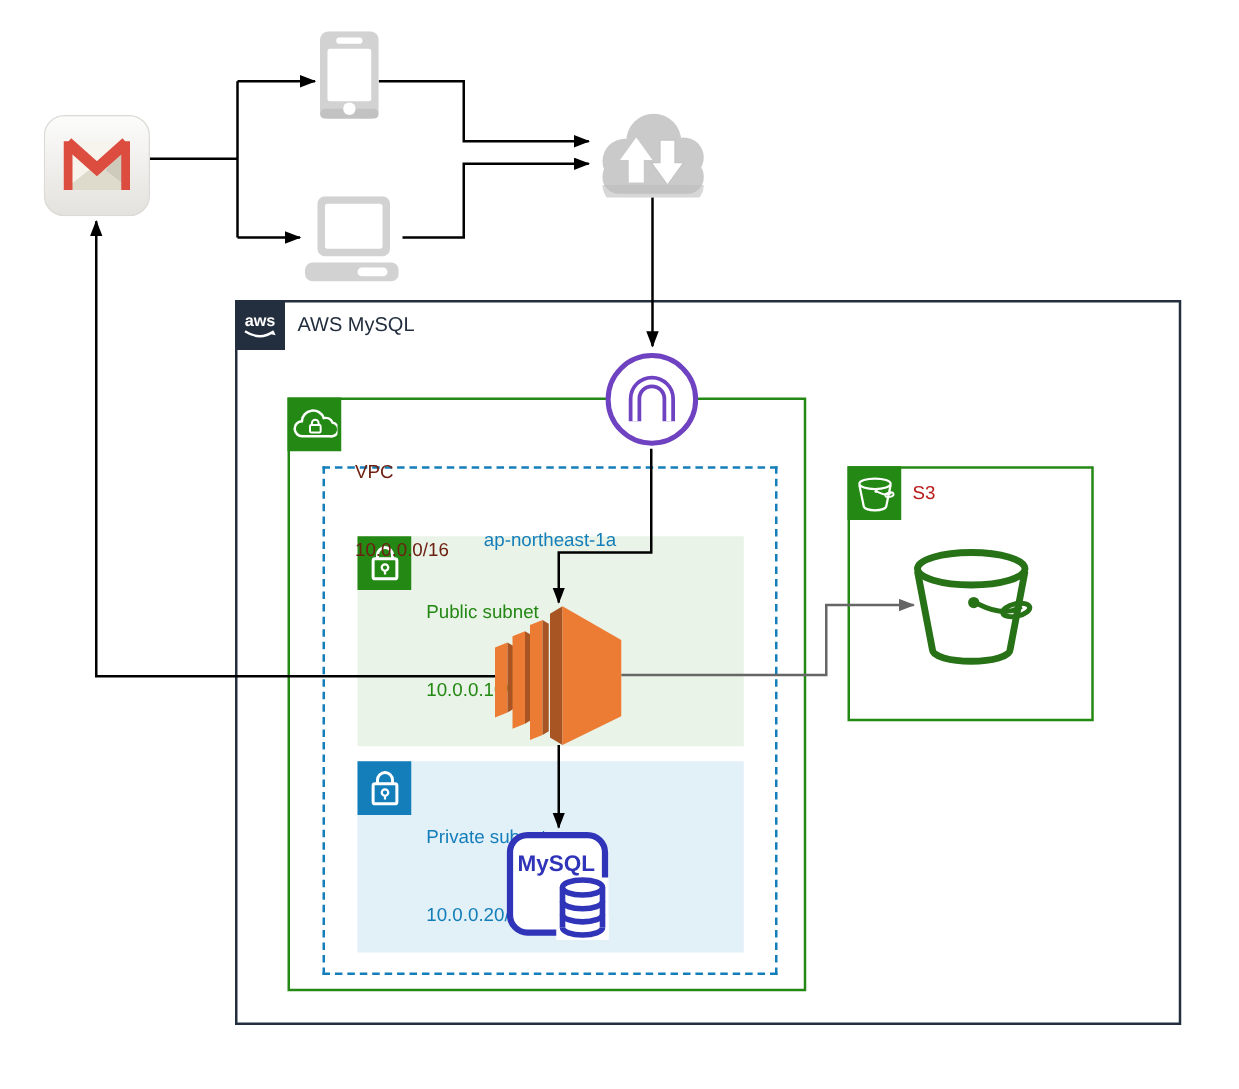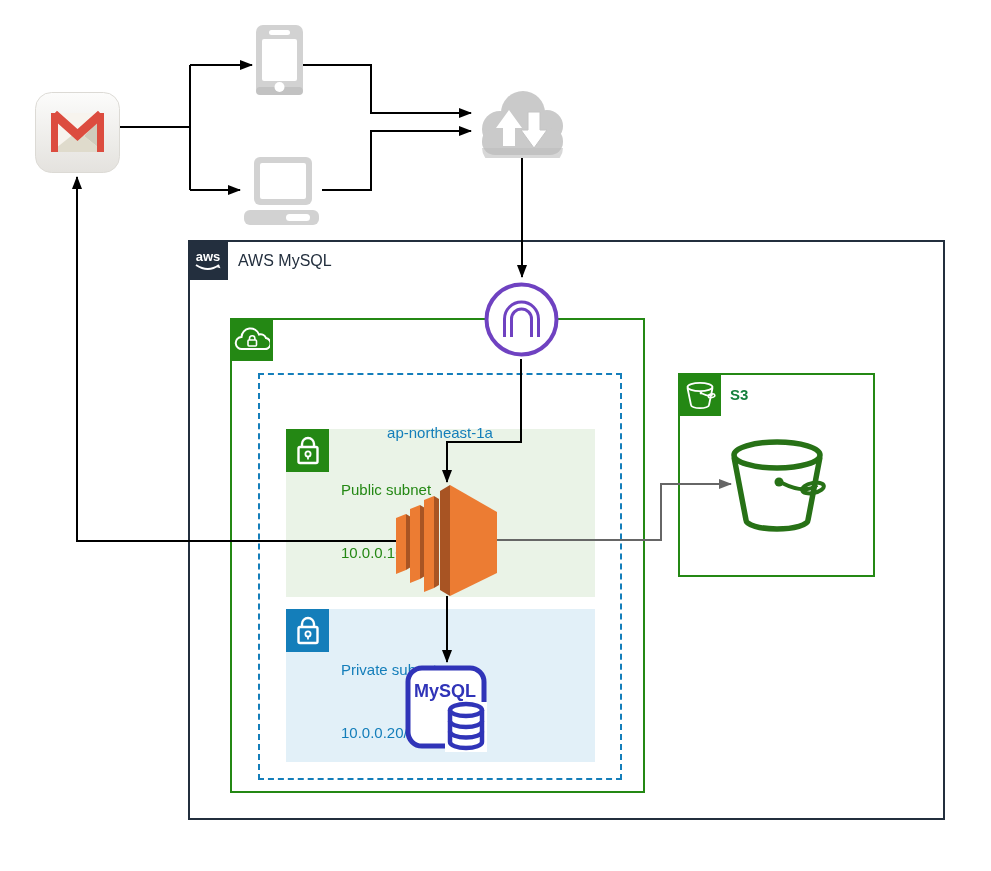--- a/index.html
+++ b/index.html
@@ -20,21 +20,21 @@
   .public-badge{left:286px;top:429px;background:#248814;}
   .private-badge{left:286px;top:609px;background:#147EBA;}
   .s3-badge{left:678px;top:373px;background:#248814;}
   
   .lbl{font-size:15px;line-height:21px;white-space:pre;}
   .aws-cloud-label{left:238px;top:250px;font-size:16px;color:#232F3E;}
   .vpc-label{left:284px;top:325px;color:#6E2012;}
   .az-label{left:258px;top:380px;width:364px;text-align:center;color:#147EBA;}
   .public-label{left:341px;top:437px;color:#248814;}
   .private-label{left:341px;top:617px;color:#147EBA;}
-  .s3-label{left:730px;top:384px;font-size:15px;color:#15803d;font-weight:bold;}
+  .s3-label{left:730px;top:384px;font-size:15px;color:#b91c1c;}
   svg{display:block;}
   .connectors{left:0;top:0;pointer-events:none;}
 </style>
 </head>
 <body>
 
 <div id="canvas">
 
   <div class="abs aws-box"></div>
   <div class="abs vpc-box"></div>
@@ -111,20 +111,24 @@
       <ellipse cx="17" cy="9" rx="12.5" ry="4.2" fill="none" stroke="#fff" stroke-width="1.8"></ellipse>
       <path d="M4.5,10 L8,27 a9,3.2 0 0 0 18,0 L29.5,10" fill="none" stroke="#fff" stroke-width="1.8"></path>
       <circle cx="18" cy="15" r="1.4" fill="#fff"></circle>
       <path d="M19,15.5 C24,18 27.5,18.5 30,16.5" fill="none" stroke="#fff" stroke-width="1.5"></path>
       <ellipse cx="28.5" cy="17.8" rx="3.4" ry="1.8" fill="none" stroke="#fff" stroke-width="1.5" transform="rotate(-12 28.5 17.8)"></ellipse>
     </svg>
   </div>
 
   <div class="abs lbl aws-cloud-label">AWS MySQL</div>
 
+  <div class="abs lbl vpc-label">
+    <div>VPC</div>
+    <div>10.0.0.0/16</div>
+  </div>
 
   <div class="abs lbl az-label">
     <div>ap-northeast-1a</div>
   </div>
 
   <div class="abs lbl public-label">
     <div>Public subnet</div>
     <div>10.0.0.10/24</div>
   </div>
 

